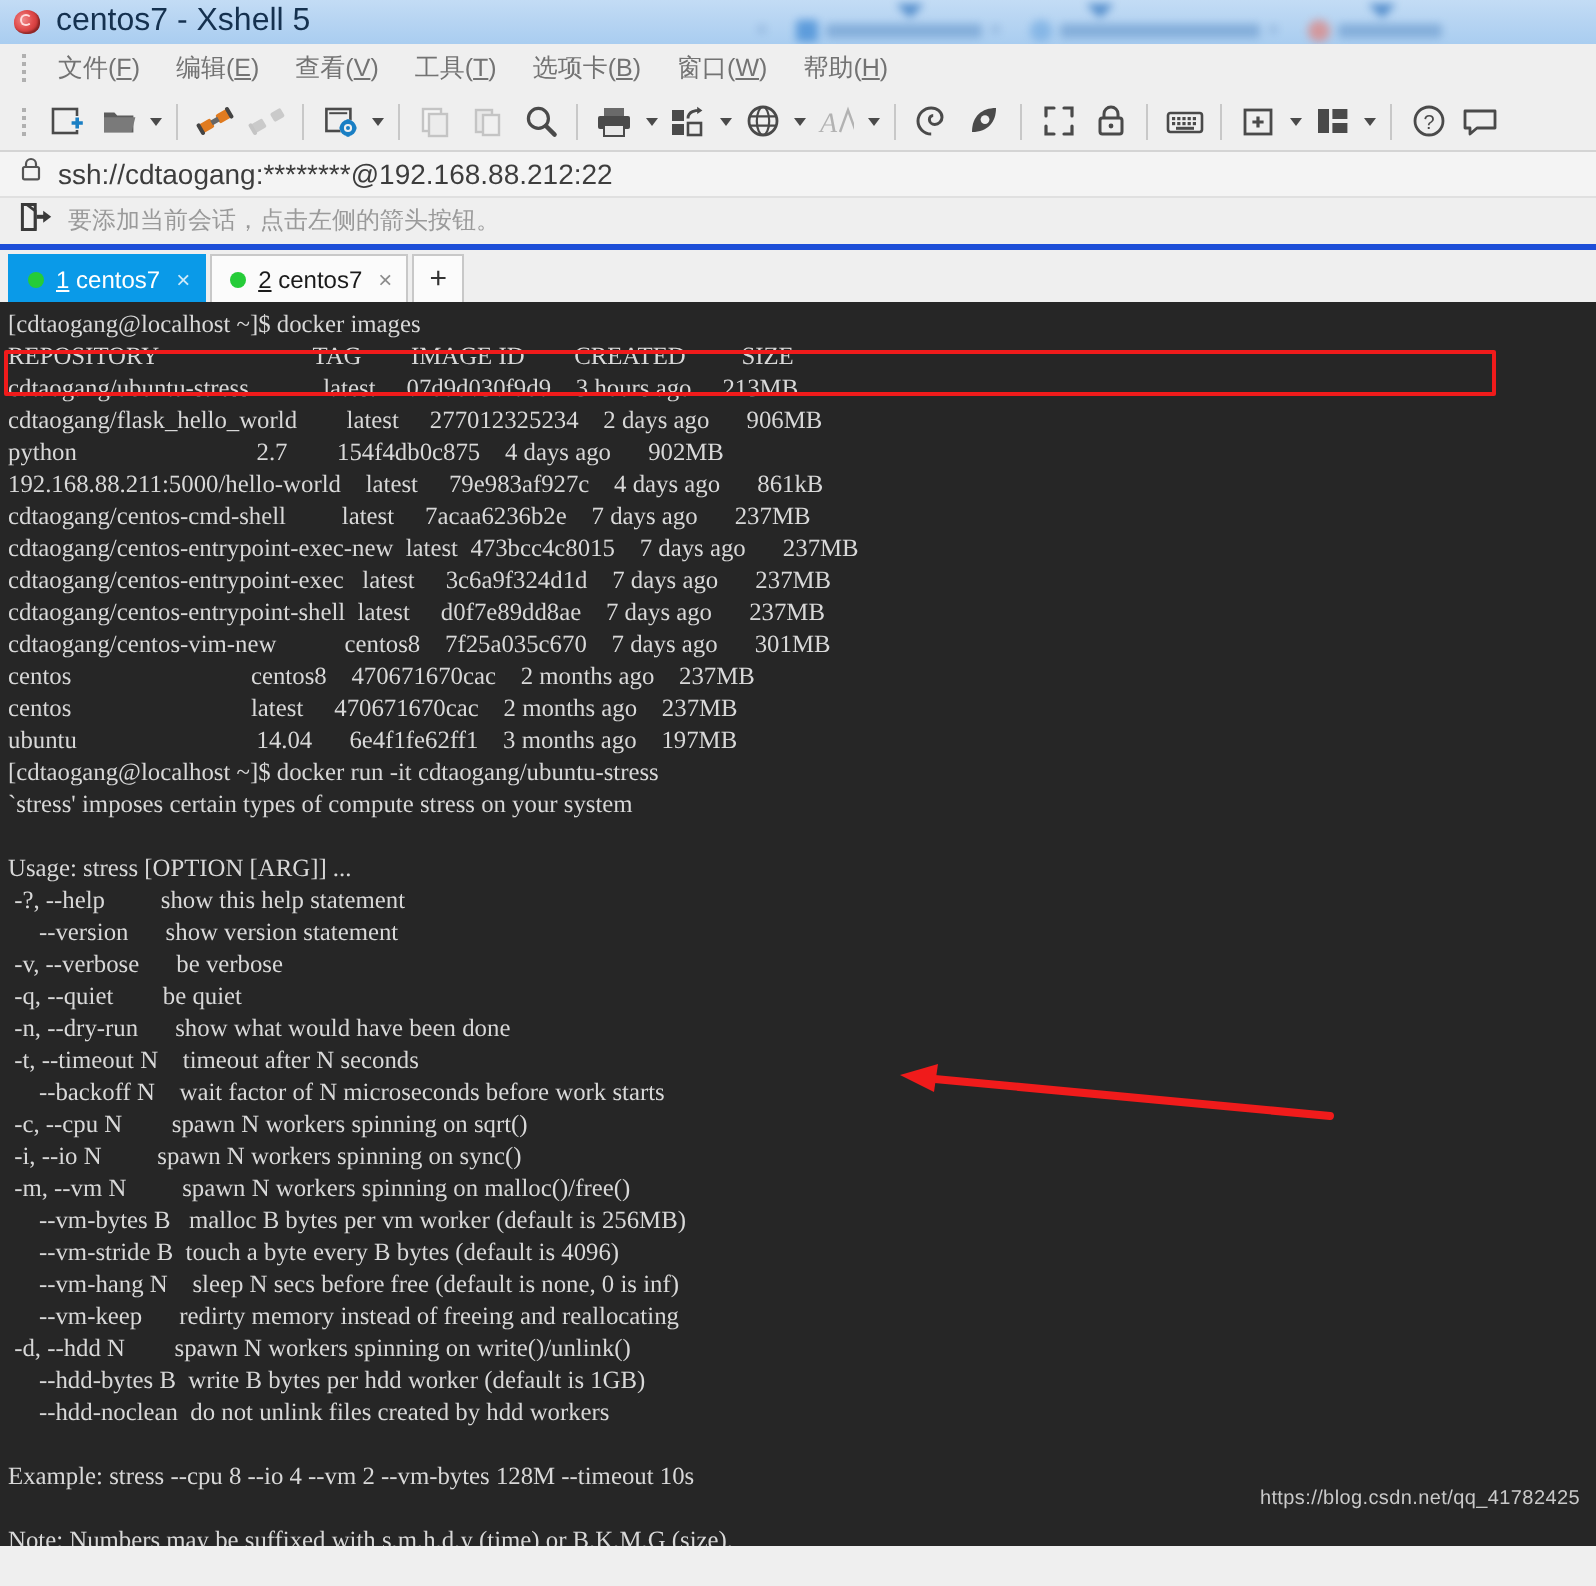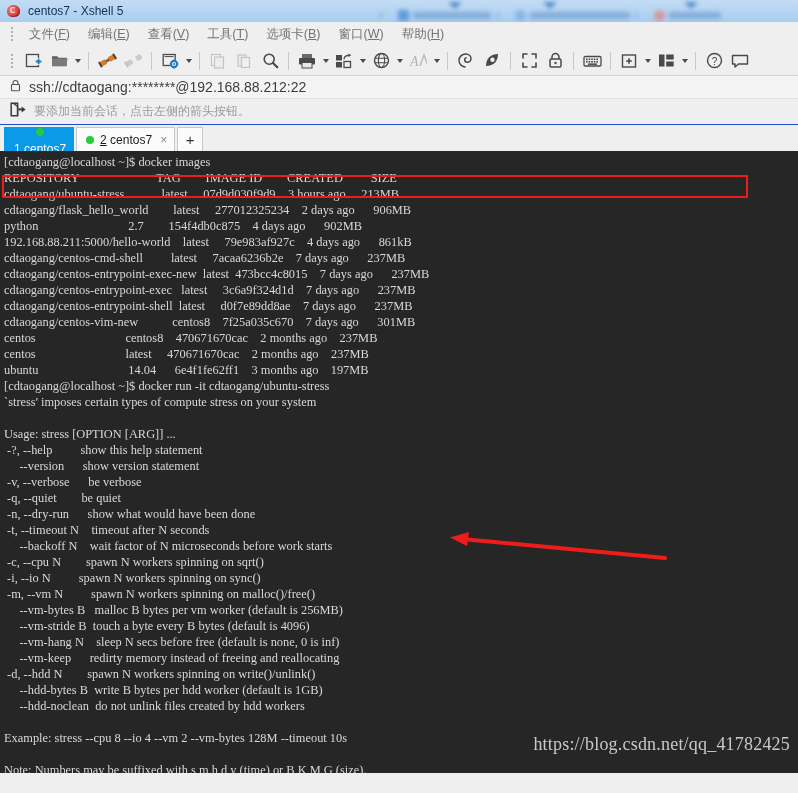--- a/index.html
+++ b/index.html
@@ -39,21 +39,21 @@
     background: radial-gradient(circle at 35% 40%, #f08a8a 0%, #e04a4a 45%, #b02020 100%);
     box-shadow: inset -1px -1px 1px rgba(0,0,0,.3);
   }
   .title-icon .swirl {
     position: absolute; left: 4px; top: 4px;
     width: 6px; height: 6px;
     border: 1.4px solid #fdd; border-radius: 50%;
     border-right-color: transparent;
   }
   .title-text {
-    font-size: 12px;
+    font-size: 16px;
     color: #15314f;
     white-space: nowrap;
   }
   .title-blur {
     position: absolute;
     top: 0; right: 0;
     height: 22px;
     width: 420px;
     display: flex;
     align-items: flex-end;
@@ -155,21 +155,21 @@
     white-space: nowrap;
   }
 
   
   .hintbar {
     height: 26px;
     background: #efefef;
     display: flex;
     align-items: center;
     padding-left: 10px;
-    border-bottom: 1px solid #1d4ed8;
+    border-bottom: 3px solid #1d4ed8;
   }
   .hint-text {
     font-size: 12px;
     color: #9a9a9a;
     margin-left: 8px;
     white-space: nowrap;
   }
 
   
   .tabbar {
@@ -191,21 +191,20 @@
     border: 1px solid #c8c8c8;
     border-bottom: none;
     background: #fbfbfb;
     color: #1a1a1a;
     margin-right: 2px;
   }
   .tab.active {
     background: #0a9ae8;
     border-color: #0a9ae8;
     color: #ffffff;
-    flex-direction: column;
   }
   .tab .dot {
     width: 8px; height: 8px;
     border-radius: 50%;
     background: #25cc38;
     flex: 0 0 auto;
   }
   .tab .tlabel u { text-decoration: underline; }
   .tab .tclose {
     font-size: 12px;
@@ -251,23 +250,23 @@
     pointer-events: none;
   }
   .redarrow {
     position: absolute;
     pointer-events: none;
   }
   .watermark {
     position: absolute;
     right: 8px;
     bottom: 18px;
-    font-size: 18px;
+    font-size: 10px;
     color: #c9c9c9;
-    font-family: Liberation Serif, serif;
+    font-family: Liberation Sans, sans-serif;
     letter-spacing: .2px;
   }
 </style>
 </head>
 <body>
 
 <div id="app">
 
   <div class="titlebar">
     <div class="title-icon">

